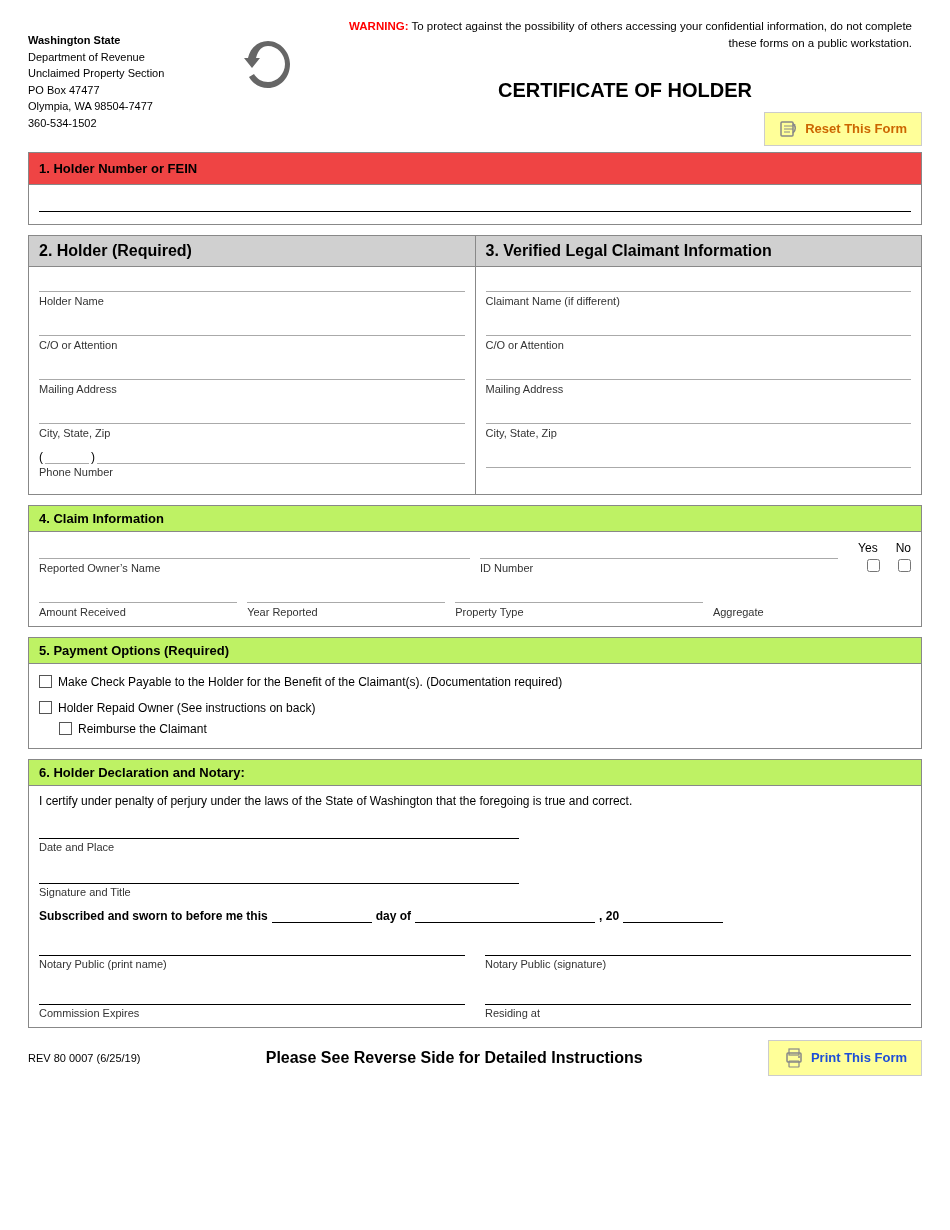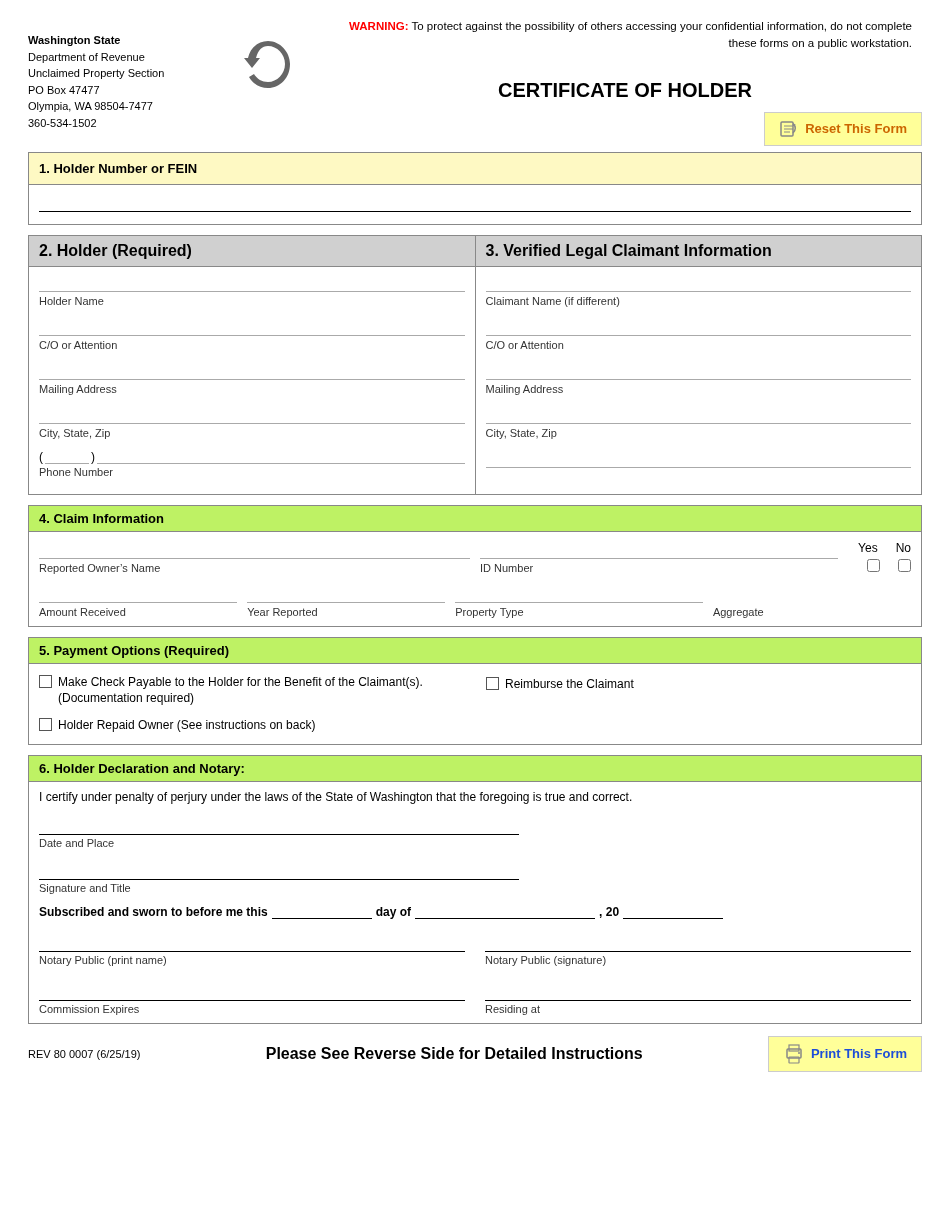--- a/index.html
+++ b/index.html
@@ -89,21 +89,21 @@
     .section-content {
       padding: 8px 10px;
     }
 
     
     .section1 {
       border: 1px solid #888;
       margin-bottom: 10px;
     }
     .section1-header {
-      background: #fef9c3;
+      background: #ef4444;
       padding: 8px 10px;
       font-weight: bold;
       font-size: 13px;
       border-bottom: 1px solid #888;
     }
     .section1-input {
       padding: 8px 10px 12px 10px;
     }
     .full-input {
       width: 100%;
@@ -190,20 +190,21 @@
     
     .section5 {
       border: 1px solid #888;
       margin-bottom: 10px;
     }
     .payment-options {
       padding: 10px 10px;
       display: flex;
       flex-wrap: wrap;
       gap: 2px;
+      flex-direction: column;
     }
     .payment-row {
       display: flex;
       align-items: flex-start;
       gap: 6px;
     }
     .checkbox-box {
       width: 13px;
       height: 13px;
       border: 1.5px solid #555;

